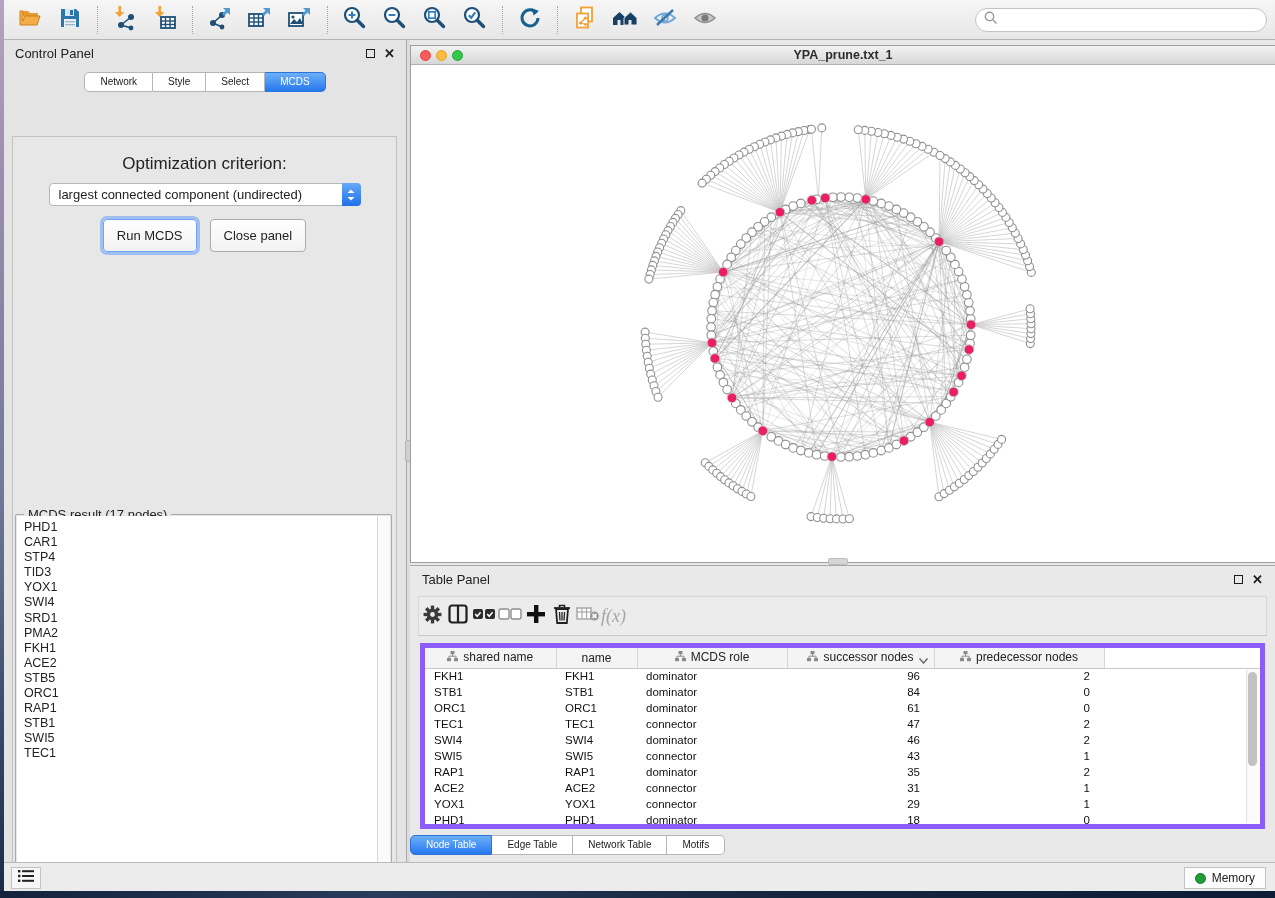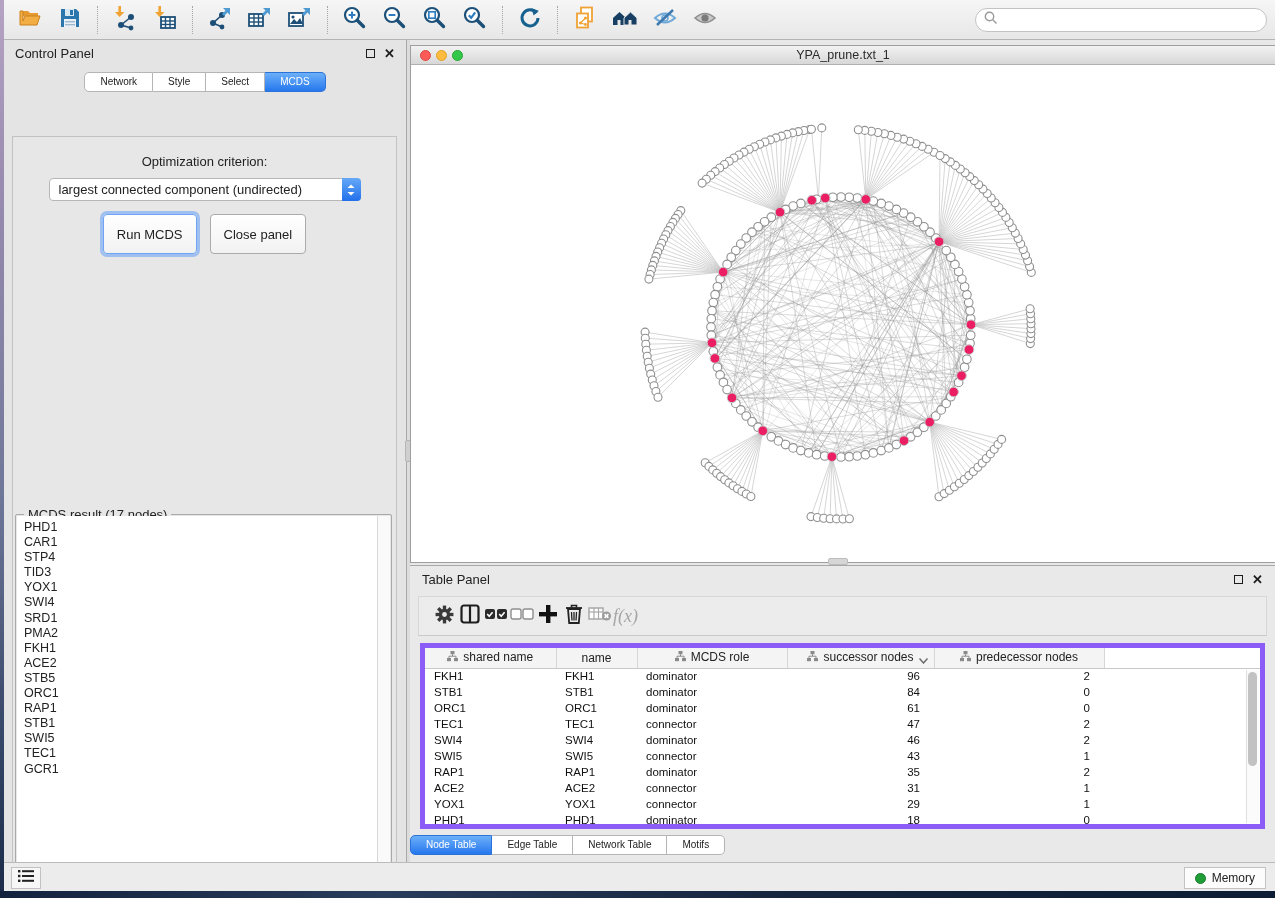--- a/index.html
+++ b/index.html
@@ -37,59 +37,59 @@
 
   .segbar { display:flex; justify-content:center; margin-top:5px; position:relative; z-index:5; }
   .seg { font-size:10px; padding:3px 15px 4px; background:#fff; border:1px solid #b5b5b5;
     border-left:none; color:#222; cursor:default; }
   .seg:first-child { border-left:1px solid #b5b5b5; border-radius:5px 0 0 5px; }
   .seg:last-child { border-radius:0 5px 5px 0; }
   .seg.sel { background:linear-gradient(#6cb0f9,#2677ee); color:#fff; border-color:#2b72d9; }
 
   .cbox { position:absolute; left:8px; top:96px; width:385px; height:747px;
     border:1px solid #c2c2c2; background:#e7e7e7; }
-  .optlabel { text-align:center; font-size:13px; margin-top:17px; }
+  .optlabel { text-align:center; font-size:17px; margin-top:17px; }
   .selectrow { display:flex; justify-content:center; margin-top:9px; }
   .macselect { width:312px; height:23px; background:#fff; border:1px solid #b7b7b7; border-radius:4px;
     display:flex; align-items:center; position:relative; font-size:13px; }
   .macselect .val { flex:1; padding-left:9px; white-space:nowrap; overflow:hidden; }
   .stepper { width:19px; height:23px; margin:-1px -1px -1px 0; border-radius:0 4px 4px 0;
     background:linear-gradient(#66a9f8,#2170ea); display:flex; flex-direction:column;
     align-items:center; justify-content:center; color:#fff; }
   .stepper svg { display:block; }
   .btnrow { display:flex; justify-content:center; gap:13px; margin-top:13px; }
-  .macbtn { height:40px; padding:0 13px; background:linear-gradient(#ffffff,#f2f2f2);
+  .macbtn { height:33px; padding:0 13px; background:linear-gradient(#ffffff,#f2f2f2);
     border:1px solid #ababab; border-radius:4px; font-size:13px; display:flex; align-items:center; }
   .macbtn.focus { box-shadow:0 0 0 3px rgba(110,165,245,.6); border-color:#6ea5f5; }
 
   .fieldset { position:absolute; left:2px; top:370px; width:377px; height:372px; }
   .fs-border { position:absolute; inset:7px 0 0 0; border:1px solid #a9a9a9; border-radius:2px; }
   .fs-legend { position:absolute; left:9px; top:0; background:#e7e7e7; padding:0 4px; font-size:13px; }
   .mcds-list { position:absolute; inset:9px 2px 2px 2px; background:#fff; overflow:hidden;
     padding:4px 0 0 7px; font-size:12.5px; line-height:15.1px; }
   .mcds-scroll { position:absolute; top:9px; right:2px; bottom:2px; width:13px; background:#fafafa;
     border-left:1px solid #d8d8d8; }
 
   
   .nwin { position:absolute; left:410px; top:45px; width:865px; height:518px; background:#fff;
-    border:1px solid #9e9e9e; border-right:none; }
+    border:1px solid #9e9e9e; border-right:none;font-weight:bold; }
   .ntitle { height:19px; background:linear-gradient(#f2f2f2,#d7d7d7); border-bottom:1px solid #b0b0b0;
     text-align:center; font-size:12.5px; line-height:19px; color:#2c2c2c; position:relative; }
   .lights { position:absolute; left:9px; top:4px; display:flex; gap:5px; }
   .light { width:11px; height:11px; border-radius:50%; }
   .ncanvas { position:absolute; left:0; top:20px; right:0; bottom:0; background:#fff; overflow:hidden; }
   .hsplit-handle { position:absolute; left:828px; top:558px; width:20px; height:7px; background:#d6d6d6;
     border:1px solid #bcbcbc; border-radius:2px; z-index:5; }
 
   
   .tpanel { position:absolute; left:410px; top:565px; width:865px; height:297px; background:#e9e9e9;
     border-top:1px solid #a8a8a8; }
   .ttools { position:absolute; left:8px; right:8px; top:30px; height:40px;
     background:#ececec; border:1px solid #d7d7d7; border-bottom:1px solid #c9c9c9;
-    display:flex; align-items:center; padding-left:12px; }
+    display:flex; align-items:center; padding-left:0; }
   .ticon { width:26px; height:26px; display:flex; align-items:center; justify-content:center; }
   .fx { font-family:"Liberation Serif", serif; font-style:italic; font-size:18px; color:#a5a5a5; }
 
   .ttable { position:absolute; left:10px; right:10px; top:77px; bottom:33px; background:#fff;
     border:5px solid #8b5cf6; overflow:hidden; }
   table.grid { border-collapse:collapse; table-layout:fixed; width:100%; }
   .grid th { height:20px; background:#f4f4f4; border-bottom:1px solid #c9c9c9; border-right:1px solid #d6d6d6;
     font-size:12px; font-weight:normal; color:#222; text-align:center; position:relative; white-space:nowrap; }
   .grid th.nohdr { background:#fff; border-right:none; }
   .grid td { height:16px; font-size:11.5px; color:#111; padding:0 0 0 9px; white-space:nowrap; overflow:hidden; }
@@ -351,21 +351,20 @@
             <div>SRD1</div>
             <div>PMA2</div>
             <div>FKH1</div>
             <div>ACE2</div>
             <div>STB5</div>
             <div>ORC1</div>
             <div>RAP1</div>
             <div>STB1</div>
             <div>SWI5</div>
             <div>TEC1</div>
-            <div>GCR1</div>
           </div>
         <div class="mcds-scroll"></div>
       </div>
     </div>
   </div>
   <div class="vdivider"></div>
   <div class="vhandle"></div>
 
   <div class="nwin">
     <div class="ntitle">

